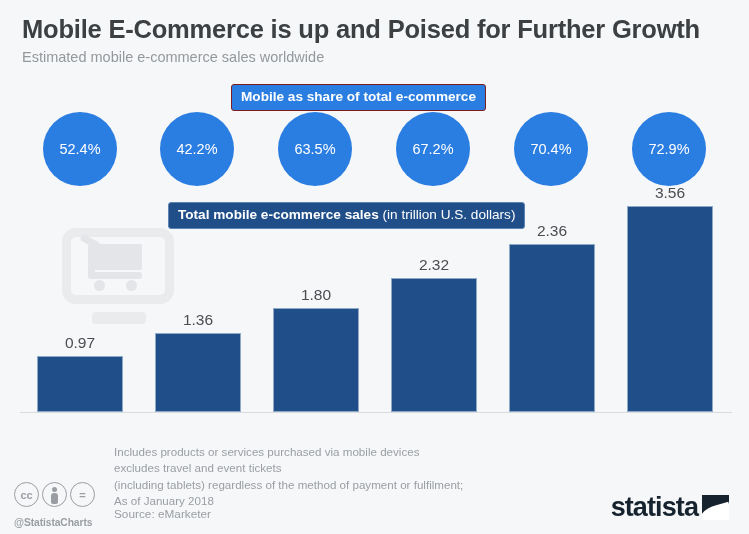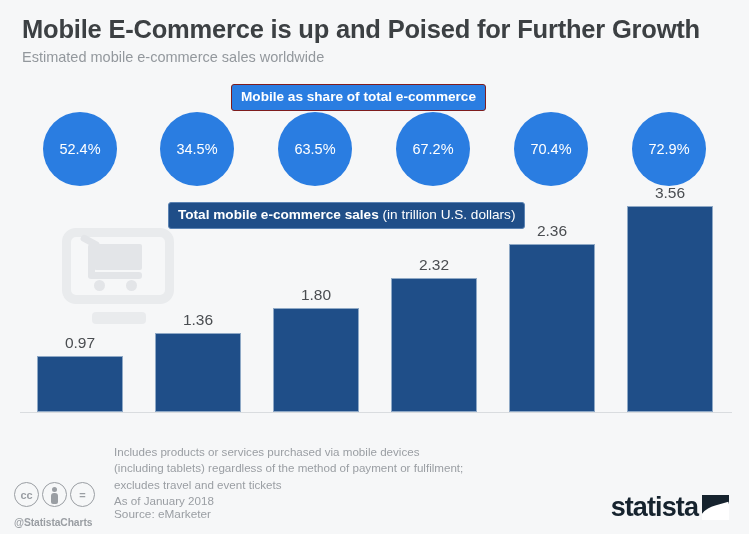--- a/index.html
+++ b/index.html
@@ -311,21 +311,21 @@
     <div class="title">Mobile E-Commerce is up and Poised for Further Growth</div>
     <div class="subtitle">Estimated mobile e-commerce sales worldwide</div>
   </div>
 
   <div class="banner-share-wrap">
     <div class="banner banner-share">Mobile as share of total e-commerce</div>
   </div>
 
   <div class="circles">
     <div class="circle" style="left:43px">52.4%</div>
-    <div class="circle" style="left:160px">34.5%</div>
+    <div class="circle" style="left:160px">42.2%</div>
     <div class="circle" style="left:278px">63.5%</div>
     <div class="circle" style="left:396px">67.2%</div>
     <div class="circle" style="left:514px">70.4%</div>
     <div class="circle" style="left:632px">72.9%</div>
   </div>
 
   <div class="banner-sales-wrap">
     <div class="banner banner-sales"><b>Total mobile e-commerce sales</b><span class="light"> (in trillion U.S. dollars)</span></div>
   </div>
 
@@ -379,22 +379,22 @@
       <div class="bar" style="height:206px"></div>
 
     </div>
 
   </div>
 
   <div class="footer">
 
     <div class="notes">
       <div>Includes products or services purchased via mobile devices</div>
+      <div>excludes travel and event tickets</div>
       <div>(including tablets) regardless of the method of payment or fulfilment;</div>
-      <div>excludes travel and event tickets</div>
       <div>As of January 2018</div>
     </div>
 
     <div class="source">Source: eMarketer</div>
 
     <div class="cc-block">
       <div class="cc-icons">
         <div class="cc-badge">cc</div>
         <div class="cc-badge person">
           <span class="cc-person-head"></span>

